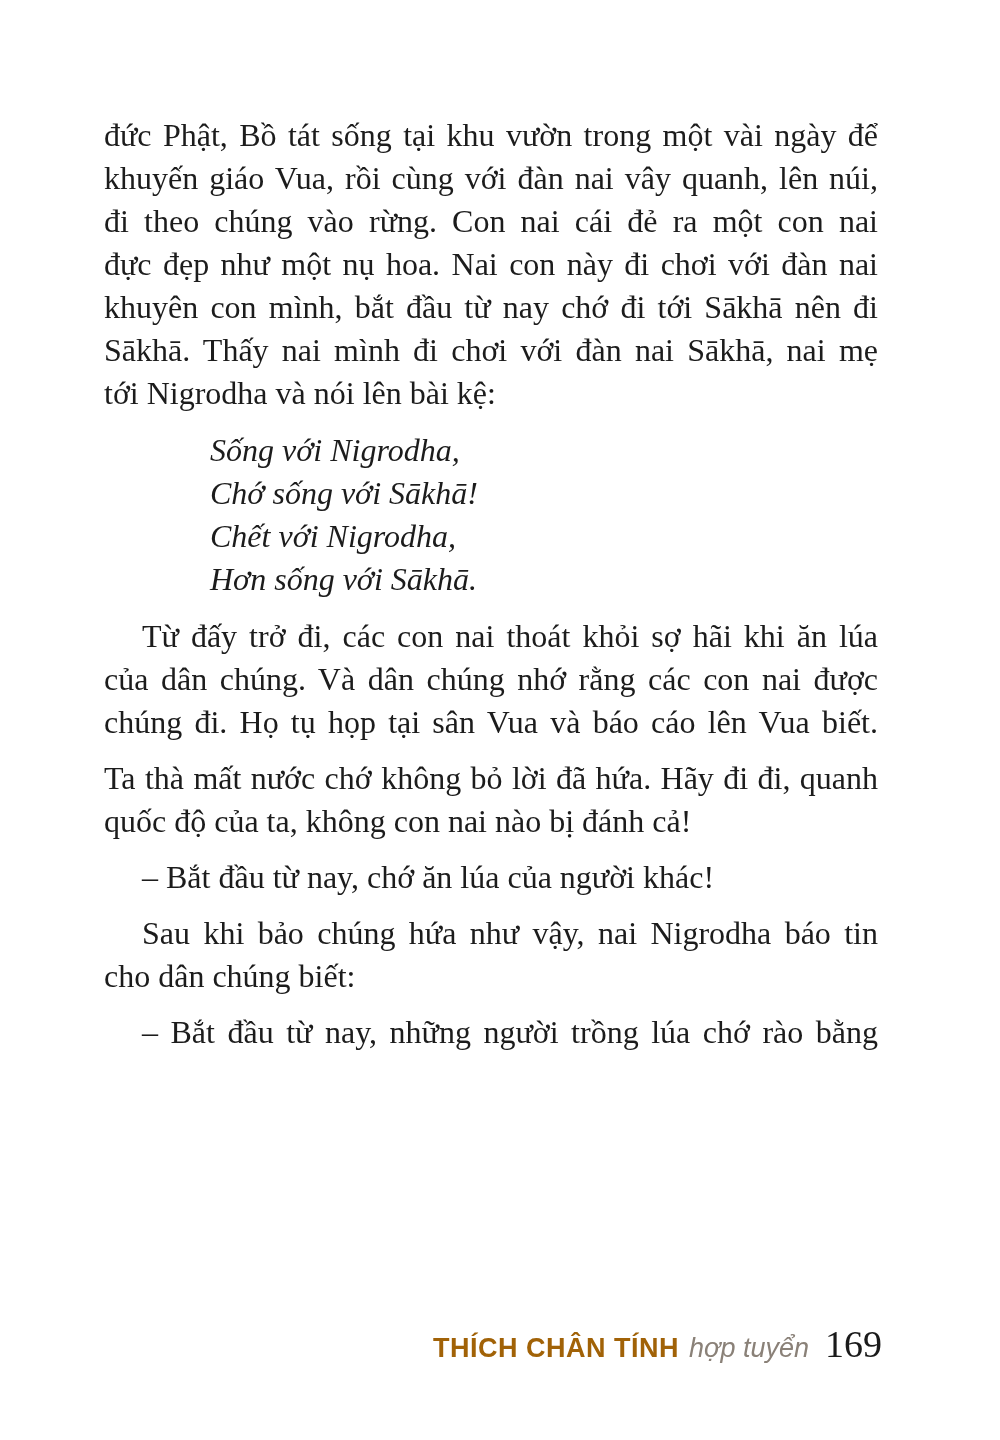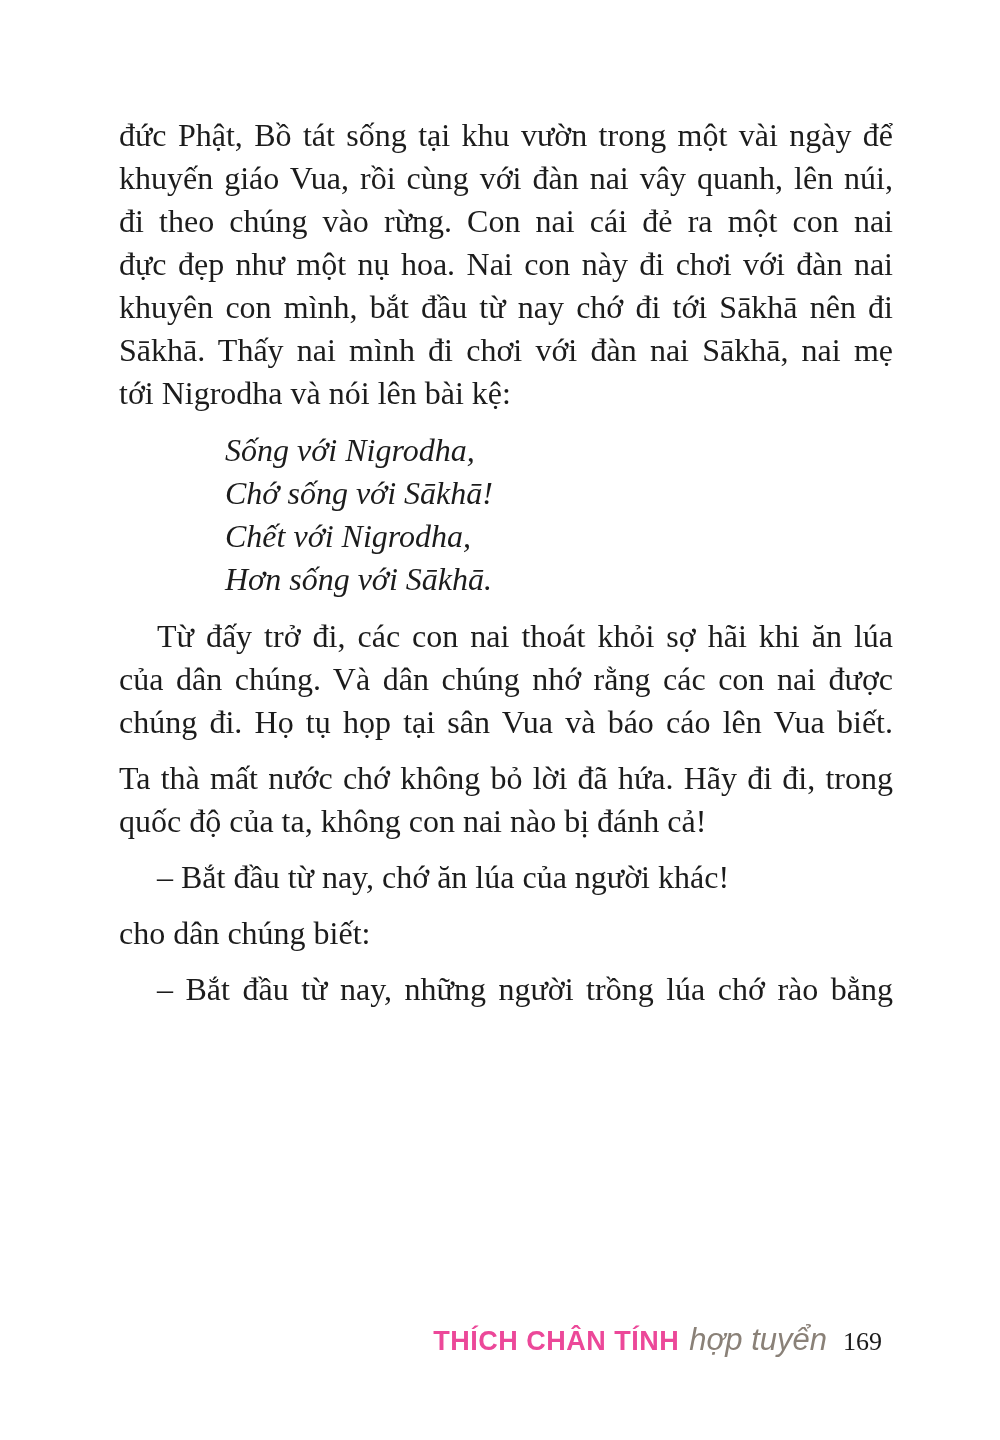--- a/index.html
+++ b/index.html
@@ -10,21 +10,21 @@
     width: 1000px;
     height: 1440px;
     background: #ffffff;
     position: relative;
     font-family: "Liberation Serif", "DejaVu Serif", serif;
     color: #1c1c1c;
     overflow: hidden;
   }
   .textblock {
     position: absolute;
-    left: 119px;
+    left: 104px;
     top: 114px;
     width: 774px;
   }
   .para { margin: 13px 0 0 0; }
   .para.first { margin-top: 0; }
   .line {
     display: block;
     font-size: 32px;
     line-height: 43px;
     text-align: justify;
@@ -47,32 +47,32 @@
     top: 1322px;
     display: flex;
     align-items: baseline;
     white-space: nowrap;
   }
   .footer-author {
     font-family: "Liberation Sans", "DejaVu Sans", sans-serif;
     font-weight: 700;
     font-size: 27px;
     letter-spacing: 0.5px;
-    color: #ec4899;
+    color: #a16207;
   }
   .footer-series {
     font-family: "Liberation Sans", "DejaVu Sans", sans-serif;
     font-style: italic;
-    font-size: 31px;
+    font-size: 27px;
     color: #8a8178;
     margin-left: 10px;
   }
   .footer-page {
     font-family: "Liberation Serif", "DejaVu Serif", serif;
-    font-size: 26px;
+    font-size: 38px;
     color: #1a1a1a;
     margin-left: 16px;
   }
 </style>
 </head>
 <body>
 
 <main class="textblock">
 
   <p class="para first">
@@ -92,30 +92,31 @@
     <span class="line">Hơn sống với Sākhā.</span>
   </div>
 
   <p class="para">
     <span class="line full indent">Từ đấy trở đi, các con nai thoát khỏi sợ hãi khi ăn lúa</span>
     <span class="line full">của dân chúng. Và dân chúng nhớ rằng các con nai được</span>
     <span class="line full">chúng đi. Họ tụ họp tại sân Vua và báo cáo lên Vua biết.</span>
   </p>
 
   <p class="para">
-    <span class="line full">Ta thà mất nước chớ không bỏ lời đã hứa. Hãy đi đi, trong</span>
+    <span class="line full">Ta thà mất nước chớ không bỏ lời đã hứa. Hãy đi đi, quanh</span>
     <span class="line last">quốc độ của ta, không con nai nào bị đánh cả!</span>
   </p>
 
 
   <p class="para">
     <span class="line last indent">– Bắt đầu từ nay, chớ ăn lúa của người khác!</span>
   </p>
 
   <p class="para">
+    <span class="line full indent">Sau khi bảo chúng hứa như vậy, nai Nigrodha báo tin</span>
     <span class="line last">cho dân chúng biết:</span>
   </p>
 
   <p class="para">
     <span class="line full indent">– Bắt đầu từ nay, những người trồng lúa chớ rào bằng</span>
   </p>
 
 </main>
 
 <footer class="footer">

